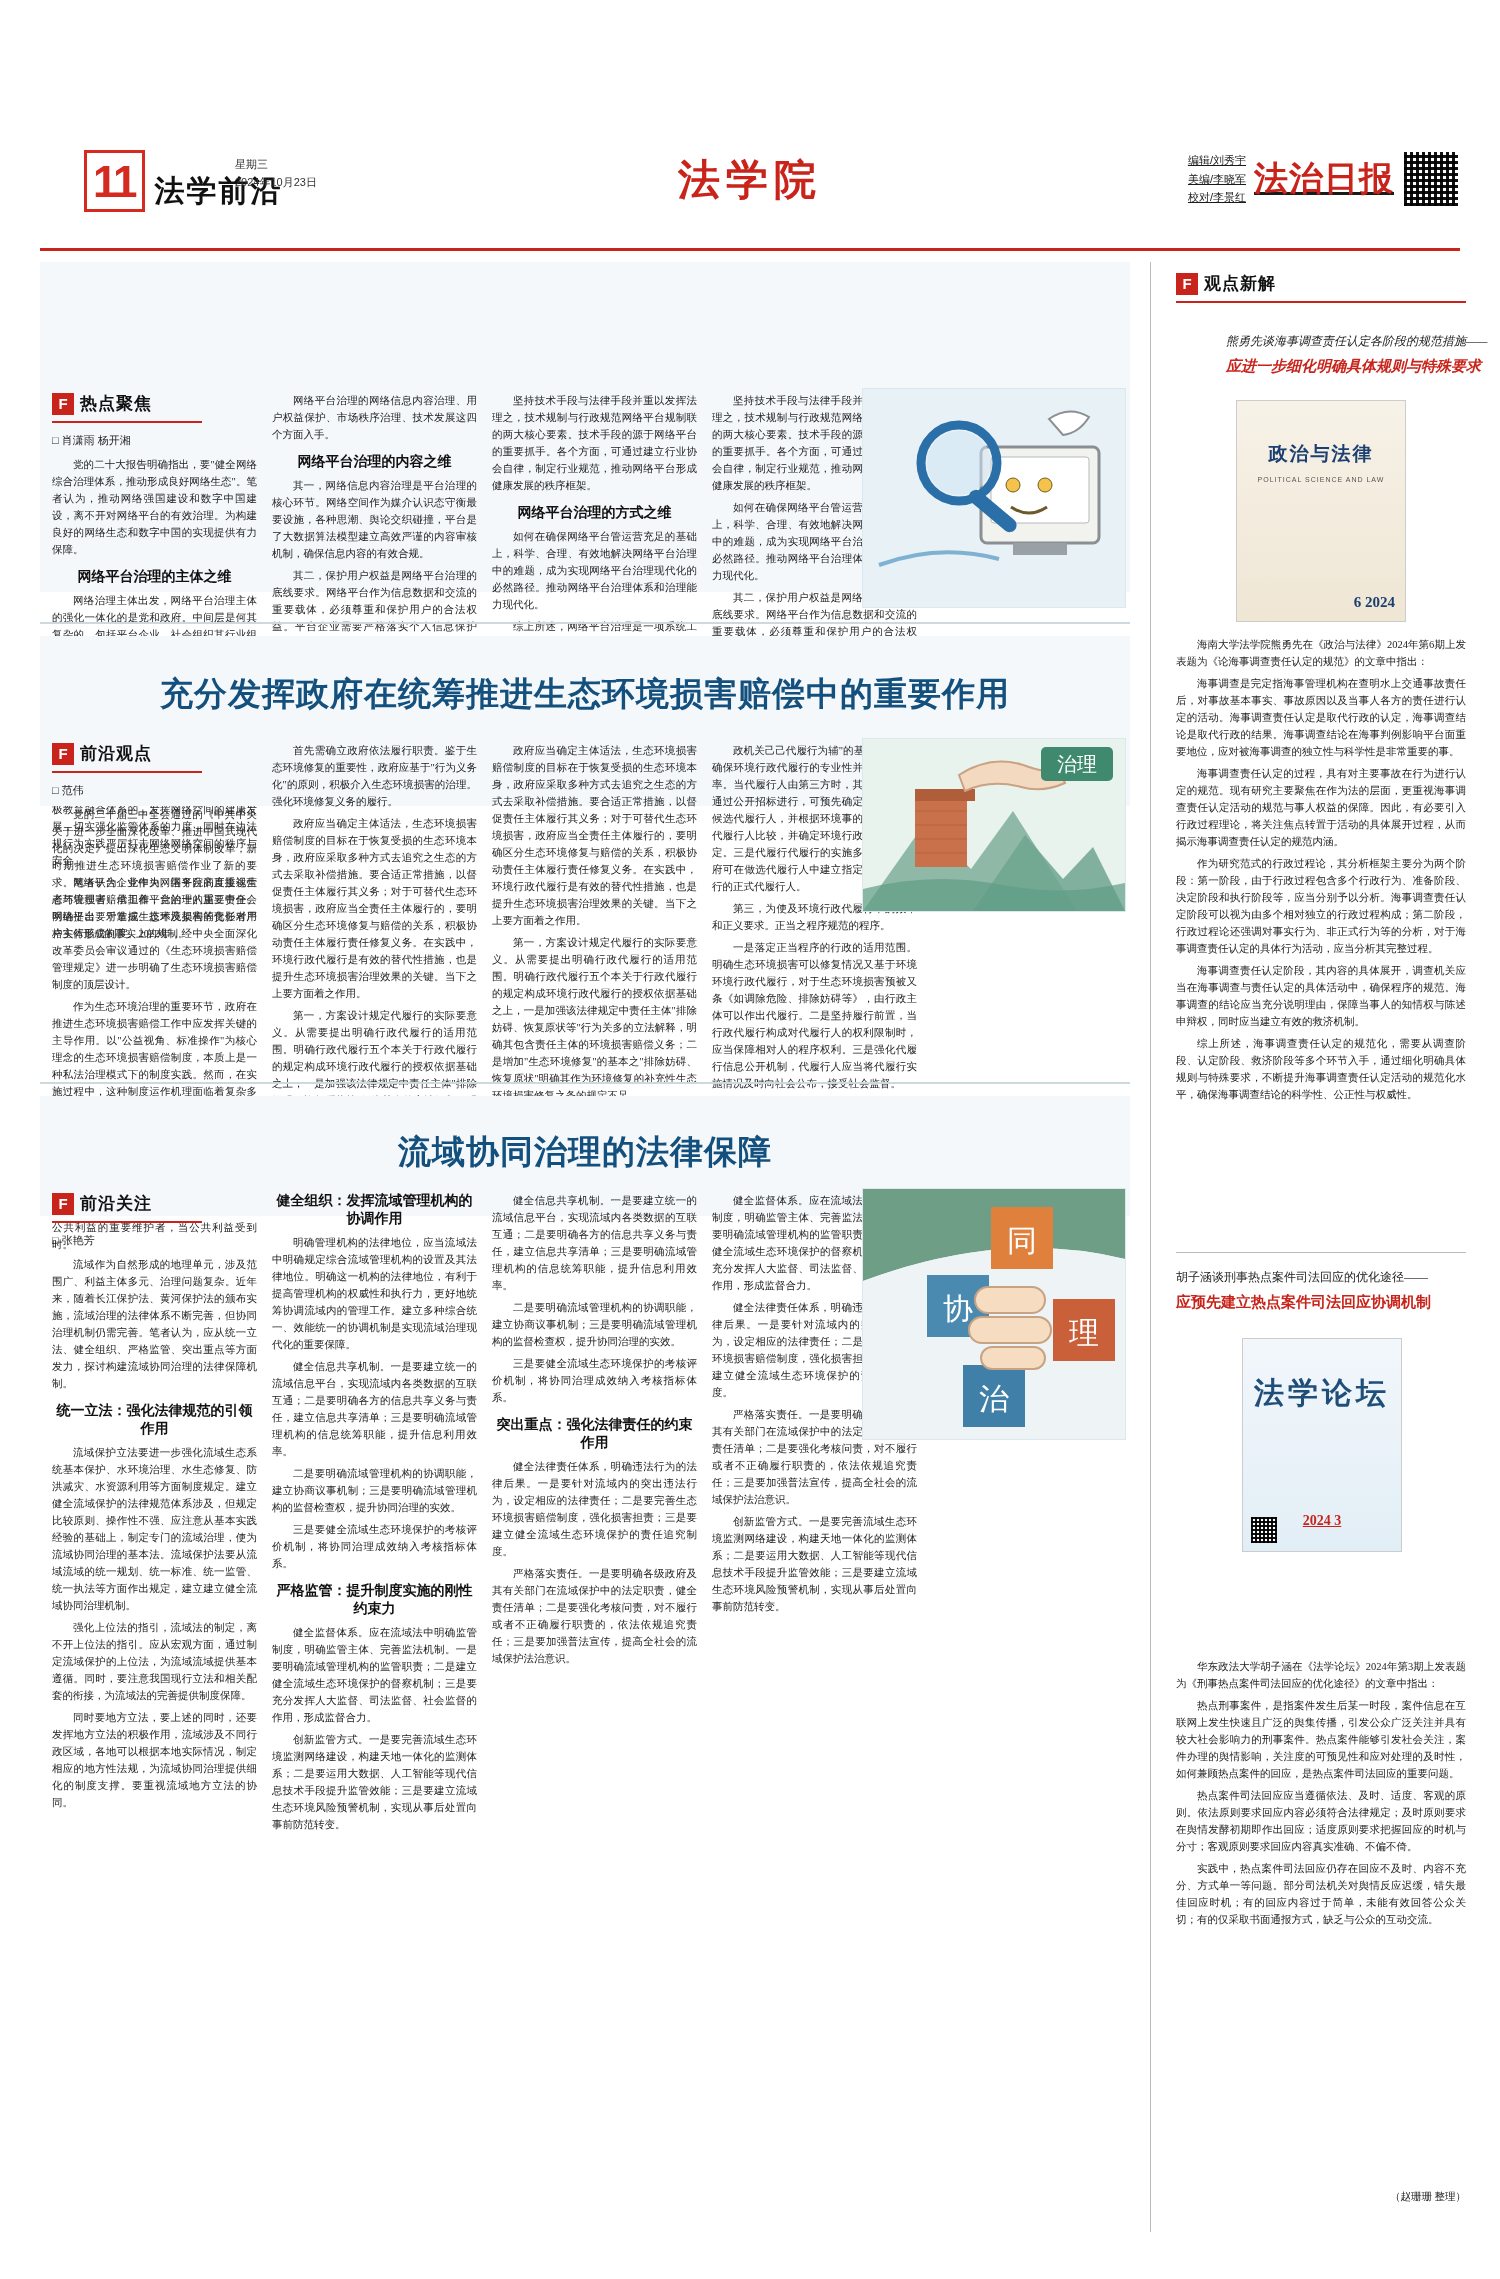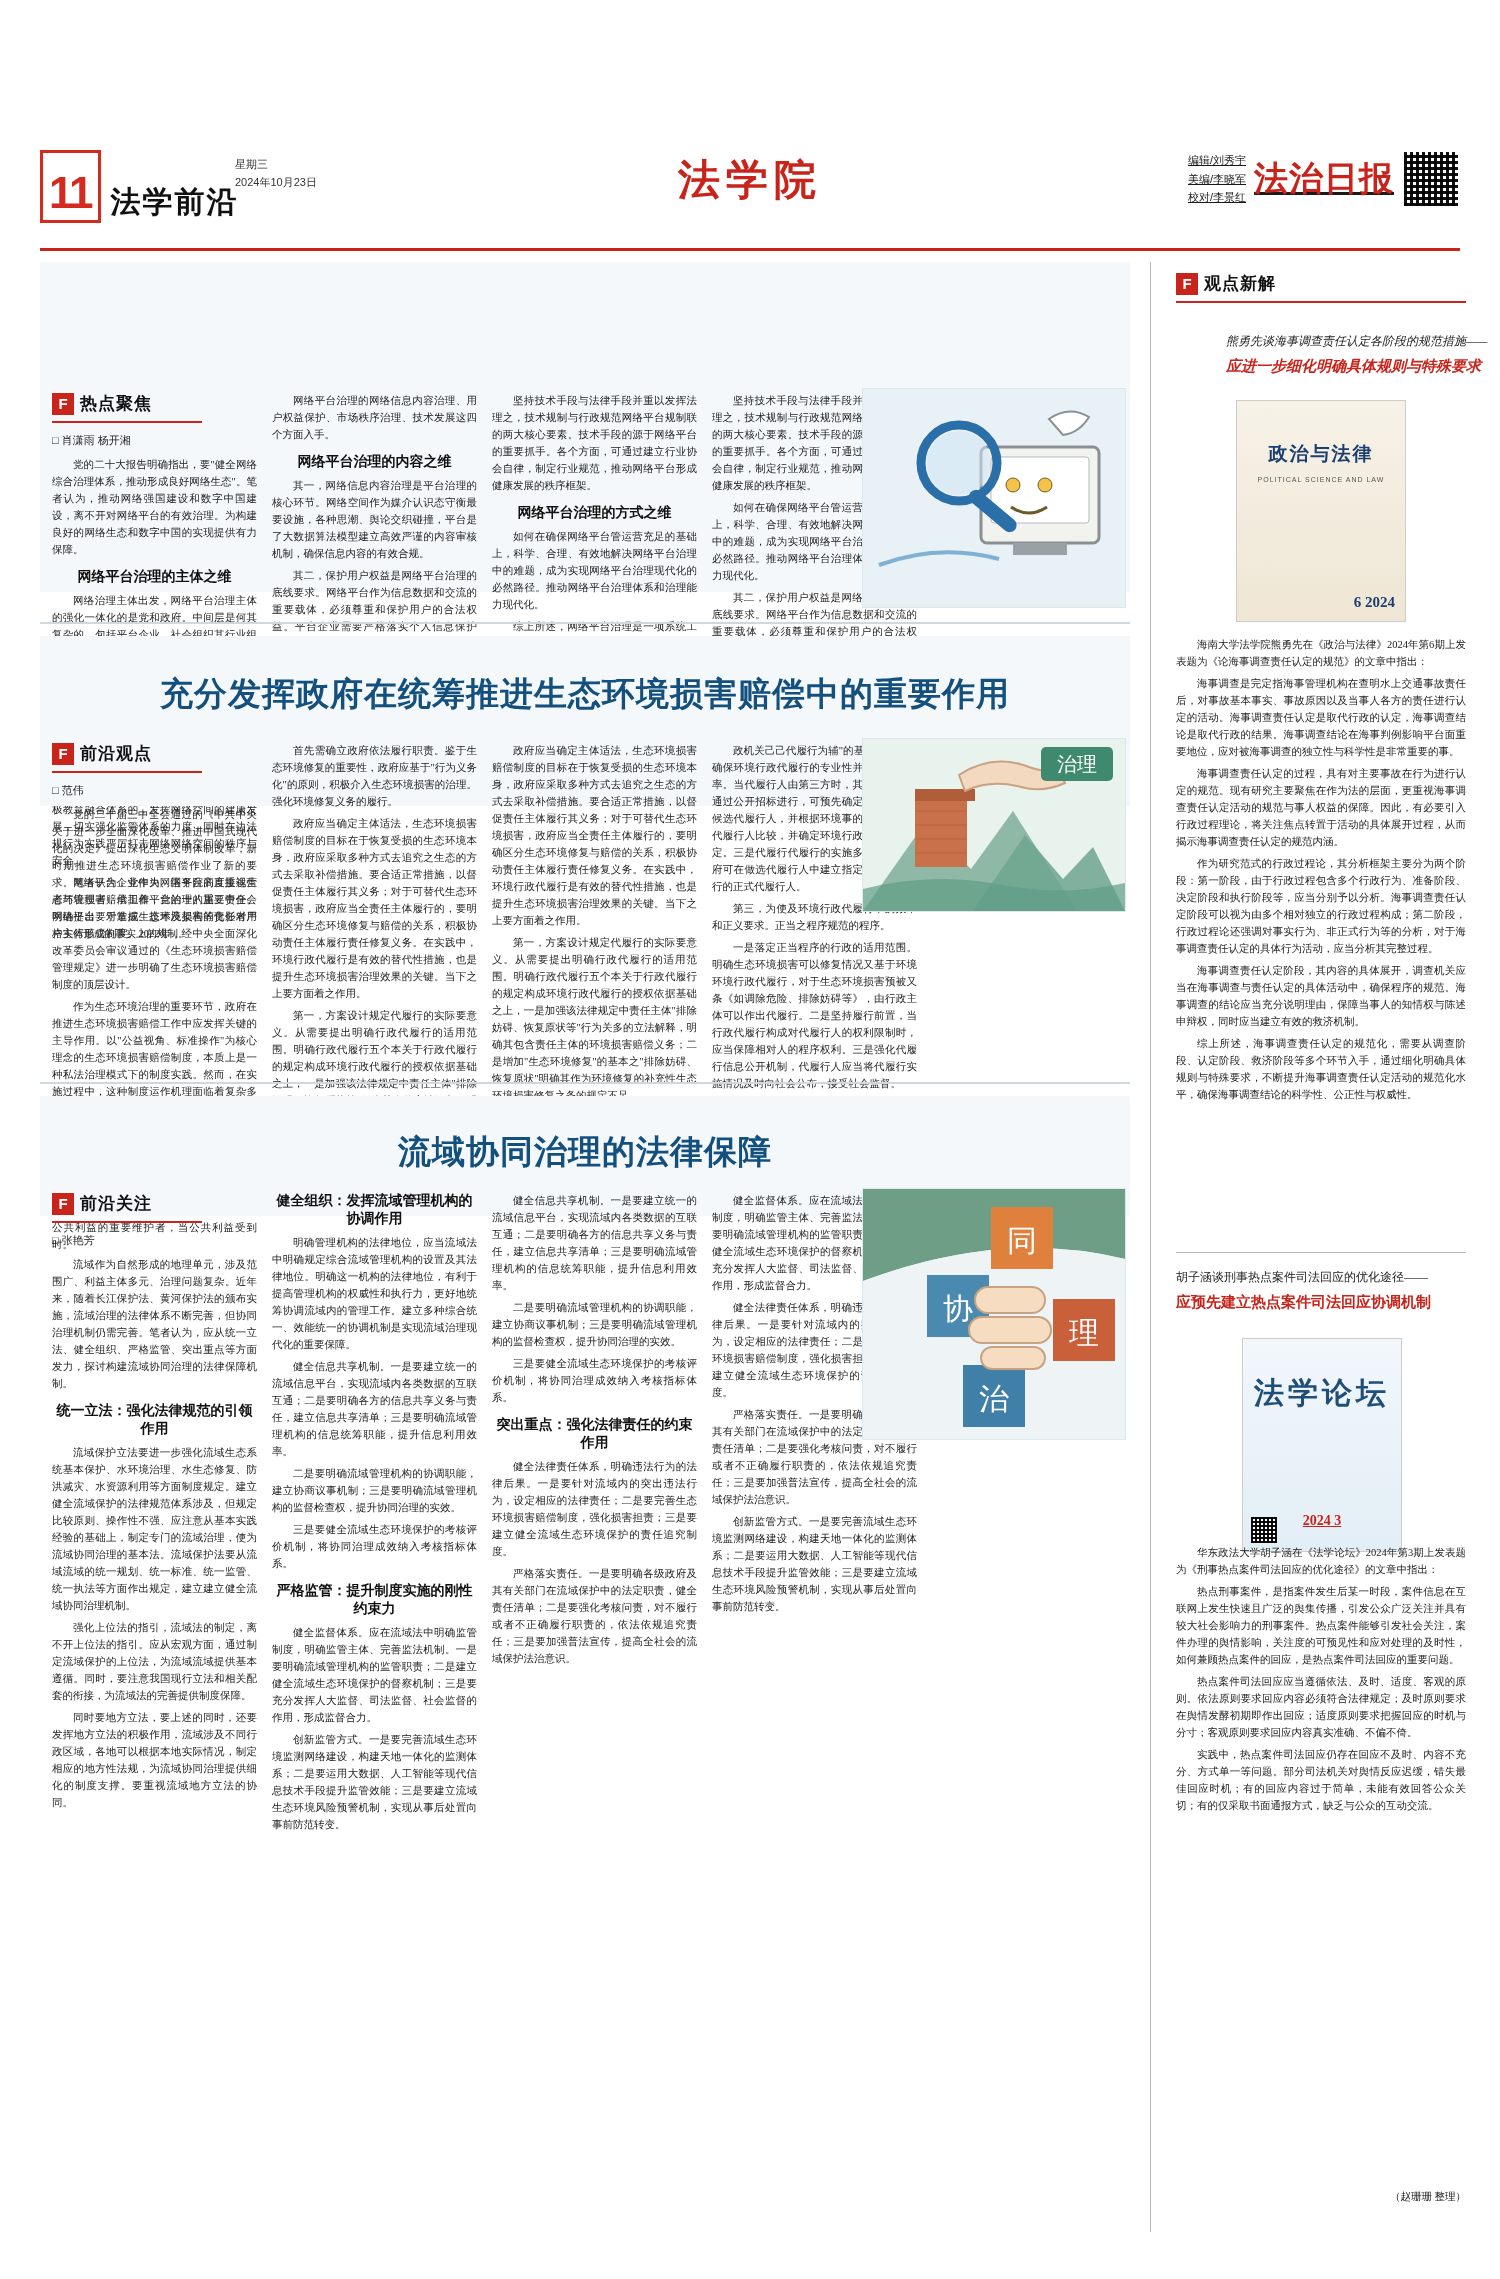--- a/index.html
+++ b/index.html
@@ -2,21 +2,21 @@
 <html><head>
 <meta charset="utf-8">
 <style>
   html,body{margin:0;padding:0;background:#ffffff;}
   body{width:1500px;height:2279px;font-family:"Liberation Serif",serif;color:#1a1a1a;position:relative;}
   .page{position:relative;width:1500px;height:2279px;background:#fff;}
 
   
   .masthead{position:absolute;left:40px;top:150px;width:1420px;height:90px;}
   .mh-left{position:absolute;left:0;top:0;display:flex;align-items:flex-end;gap:10px;}
-  .pageno{font-family:"Liberation Sans",sans-serif;font-size:44px;font-weight:bold;color:#d42a20;border:3px solid #d42a20;line-height:1;padding:18px 6px 5px 6px;letter-spacing:-2px;}
+  .pageno{font-family:"Liberation Sans",sans-serif;font-size:44px;font-weight:bold;color:#d42a20;border:3px solid #d42a20;line-height:1;padding:7px 6px 5px 6px;letter-spacing:-2px;margin-left:44px;}
   .mh-col{display:flex;flex-direction:column;justify-content:flex-end;}
   .mh-title{font-size:30px;font-weight:bold;letter-spacing:2px;color:#111;}
   .mh-date{position:absolute;left:195px;top:6px;font-family:"Liberation Sans",sans-serif;font-size:11px;color:#333;line-height:1.6;}
   .mh-center{position:absolute;left:0;right:0;top:2px;text-align:center;}
   .mh-center span{font-size:42px;font-weight:bold;color:#c8241b;letter-spacing:6px;font-family:"Liberation Serif",serif;}
   .mh-right{position:absolute;right:0;top:0;display:flex;align-items:center;gap:8px;text-decoration:underline;}
   .mh-credits{font-family:"Liberation Sans",sans-serif;font-size:11px;color:#222;line-height:1.7;text-align:right;}
   .mh-logo{font-size:34px;font-weight:bold;color:#c8241b;letter-spacing:1px;font-family:"Liberation Serif",serif;}
   .qr{width:54px;height:54px;background:
      repeating-linear-gradient(0deg,#111 0 3px,#fff 3px 6px),
@@ -350,21 +350,21 @@
     <div class="rail-kicker">胡子涵谈刑事热点案件司法回应的优化途径——</div>
     <div class="rail-title red" style="margin-top:4px;">应预先建立热点案件司法回应协调机制</div>
   </div>
 
   <div class="cover cover2" style="position:absolute;left:1242px;top:1338px;width:158px;height:212px;">
     <div class="ctitle">法学论坛</div>
     <div class="cnum">2024 3</div>
     <div class="miniqr"></div>
   </div>
 
-  <div class="sec col" style="left:1176px;top:1544px;width:290px;">
+  <div class="sec col" style="left:1176px;top:1658px;width:290px;">
     <p>华东政法大学胡子涵在《法学论坛》2024年第3期上发表题为《刑事热点案件司法回应的优化途径》的文章中指出：</p>
     <p>热点刑事案件，是指案件发生后某一时段，案件信息在互联网上发生快速且广泛的舆集传播，引发公众广泛关注并具有较大社会影响力的刑事案件。热点案件能够引发社会关注，案件办理的舆情影响，关注度的可预见性和应对处理的及时性，如何兼顾热点案件的回应，是热点案件司法回应的重要问题。</p>
     <p>热点案件司法回应应当遵循依法、及时、适度、客观的原则。依法原则要求回应内容必须符合法律规定；及时原则要求在舆情发酵初期即作出回应；适度原则要求把握回应的时机与分寸；客观原则要求回应内容真实准确、不偏不倚。</p>
     <p>实践中，热点案件司法回应仍存在回应不及时、内容不充分、方式单一等问题。部分司法机关对舆情反应迟缓，错失最佳回应时机；有的回应内容过于简单，未能有效回答公众关切；有的仅采取书面通报方式，缺乏与公众的互动交流。</p>
   </div>
 
   <div class="sec credit" style="left:1176px;top:2190px;width:290px;">（赵珊珊 整理）</div>
 
 </div>
 

